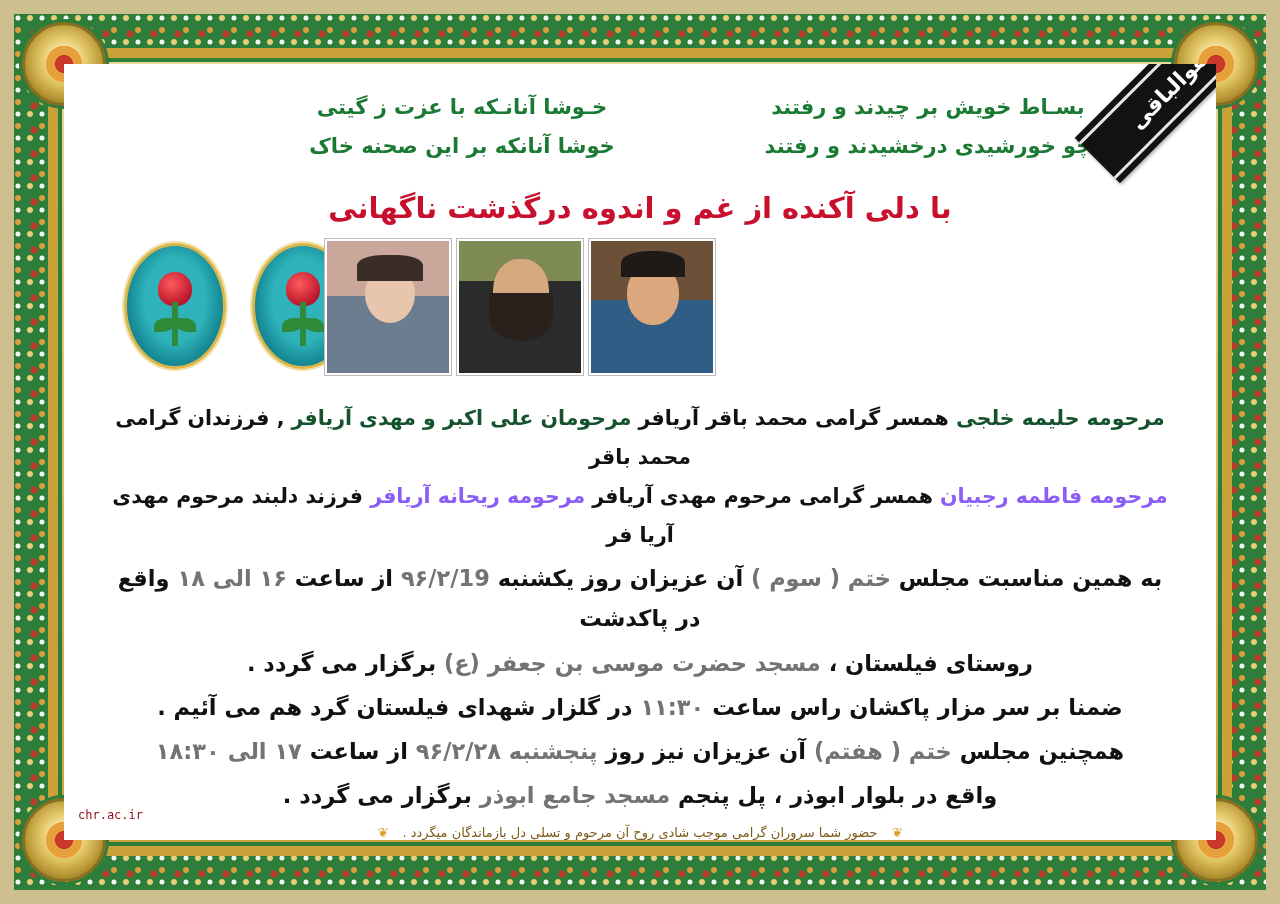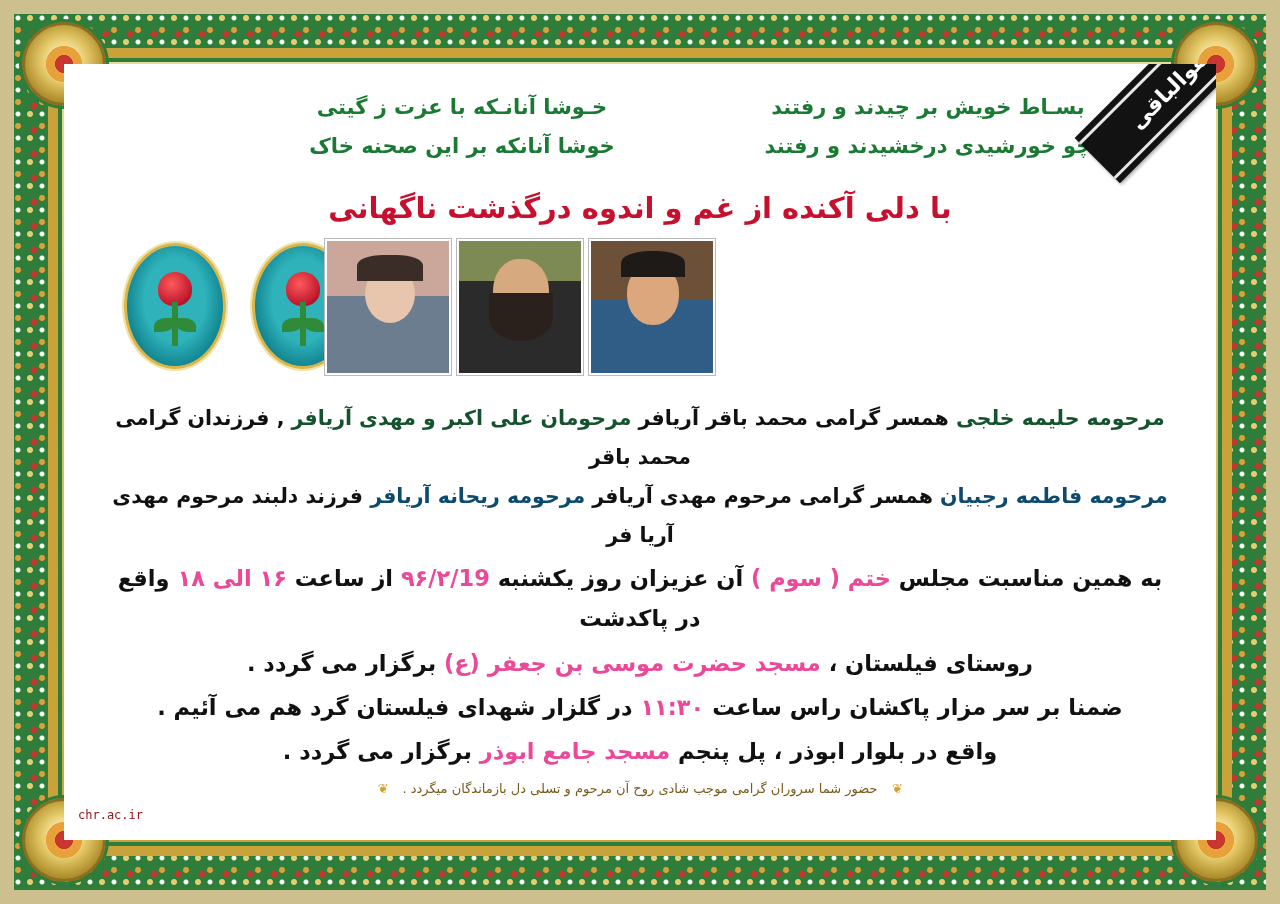--- a/index.html
+++ b/index.html
@@ -209,21 +209,21 @@
   
   .names{
     margin:10px 40px 0 40px;
     text-align:center;
     font-size:20.5px;
     font-weight:bold;
     line-height:1.9;
     color:#111;
   }
   .names .g{color:#14532d;}
-  .names .b{color:#0c4a6e;}
+  .names .b{color:#8b5cf6;}
 
   .divider{
     margin:6px auto 2px auto;
     text-align:center;
     color:#c8102e;
     font-size:15px;
     font-weight:bold;
     direction:rtl;
   }
   .divider .orn{color:#d8a028;margin:0 8px;}
@@ -231,21 +231,21 @@
   
   .body{
     margin:4px 42px 0 42px;
     text-align:center;
     font-size:22.5px;
     font-weight:bold;
     line-height:1.78;
     color:#111;
   }
   .body p{margin:4px 0;}
-  .r{color:#ec4899;}
+  .r{color:#737373;}
   .g{color:#1a7a33;}
 
   .footnote{
     margin:10px auto 0 auto;
     text-align:center;
     color:#7a5a1a;
     font-size:13px;
     direction:rtl;
   }
   .footnote .orn{color:#d8a028;margin:0 10px;}
@@ -355,20 +355,29 @@
         <span>روستای فیلستان ،</span>
         <span class="r">مسجد حضرت موسی بن جعفر (ع)</span>
         <span>برگزار می گردد .</span>
       </p>
       <p>
         <span>ضمنا بر سر مزار پاکشان  راس ساعت</span>
         <span class="r">۱۱:۳۰</span>
         <span>در گلزار شهدای فیلستان گرد هم می آئیم .</span>
       </p>
       <p>
+        <span>همچنین مجلس</span>
+        <span class="r">ختم ( هفتم)</span>
+        <span>آن عزیزان نیز روز</span>
+        <span class="r">پنجشنبه</span>
+        <span class="r">۹۶/۲/۲۸</span>
+        <span>از ساعت</span>
+        <span class="r">۱۷ الی ۱۸:۳۰</span>
+      </p>
+      <p>
         <span>واقع در بلوار ابوذر ، پل پنجم</span>
         <span class="r">مسجد جامع ابوذر</span>
         <span>برگزار می گردد .</span>
       </p>
     </div>
 
     <div class="footnote">
       <span class="orn">❦</span>
       <span>حضور شما سروران گرامی موجب شادی روح آن مرحوم و تسلی دل بازماندگان میگردد .</span>
       <span class="orn">❦</span>

